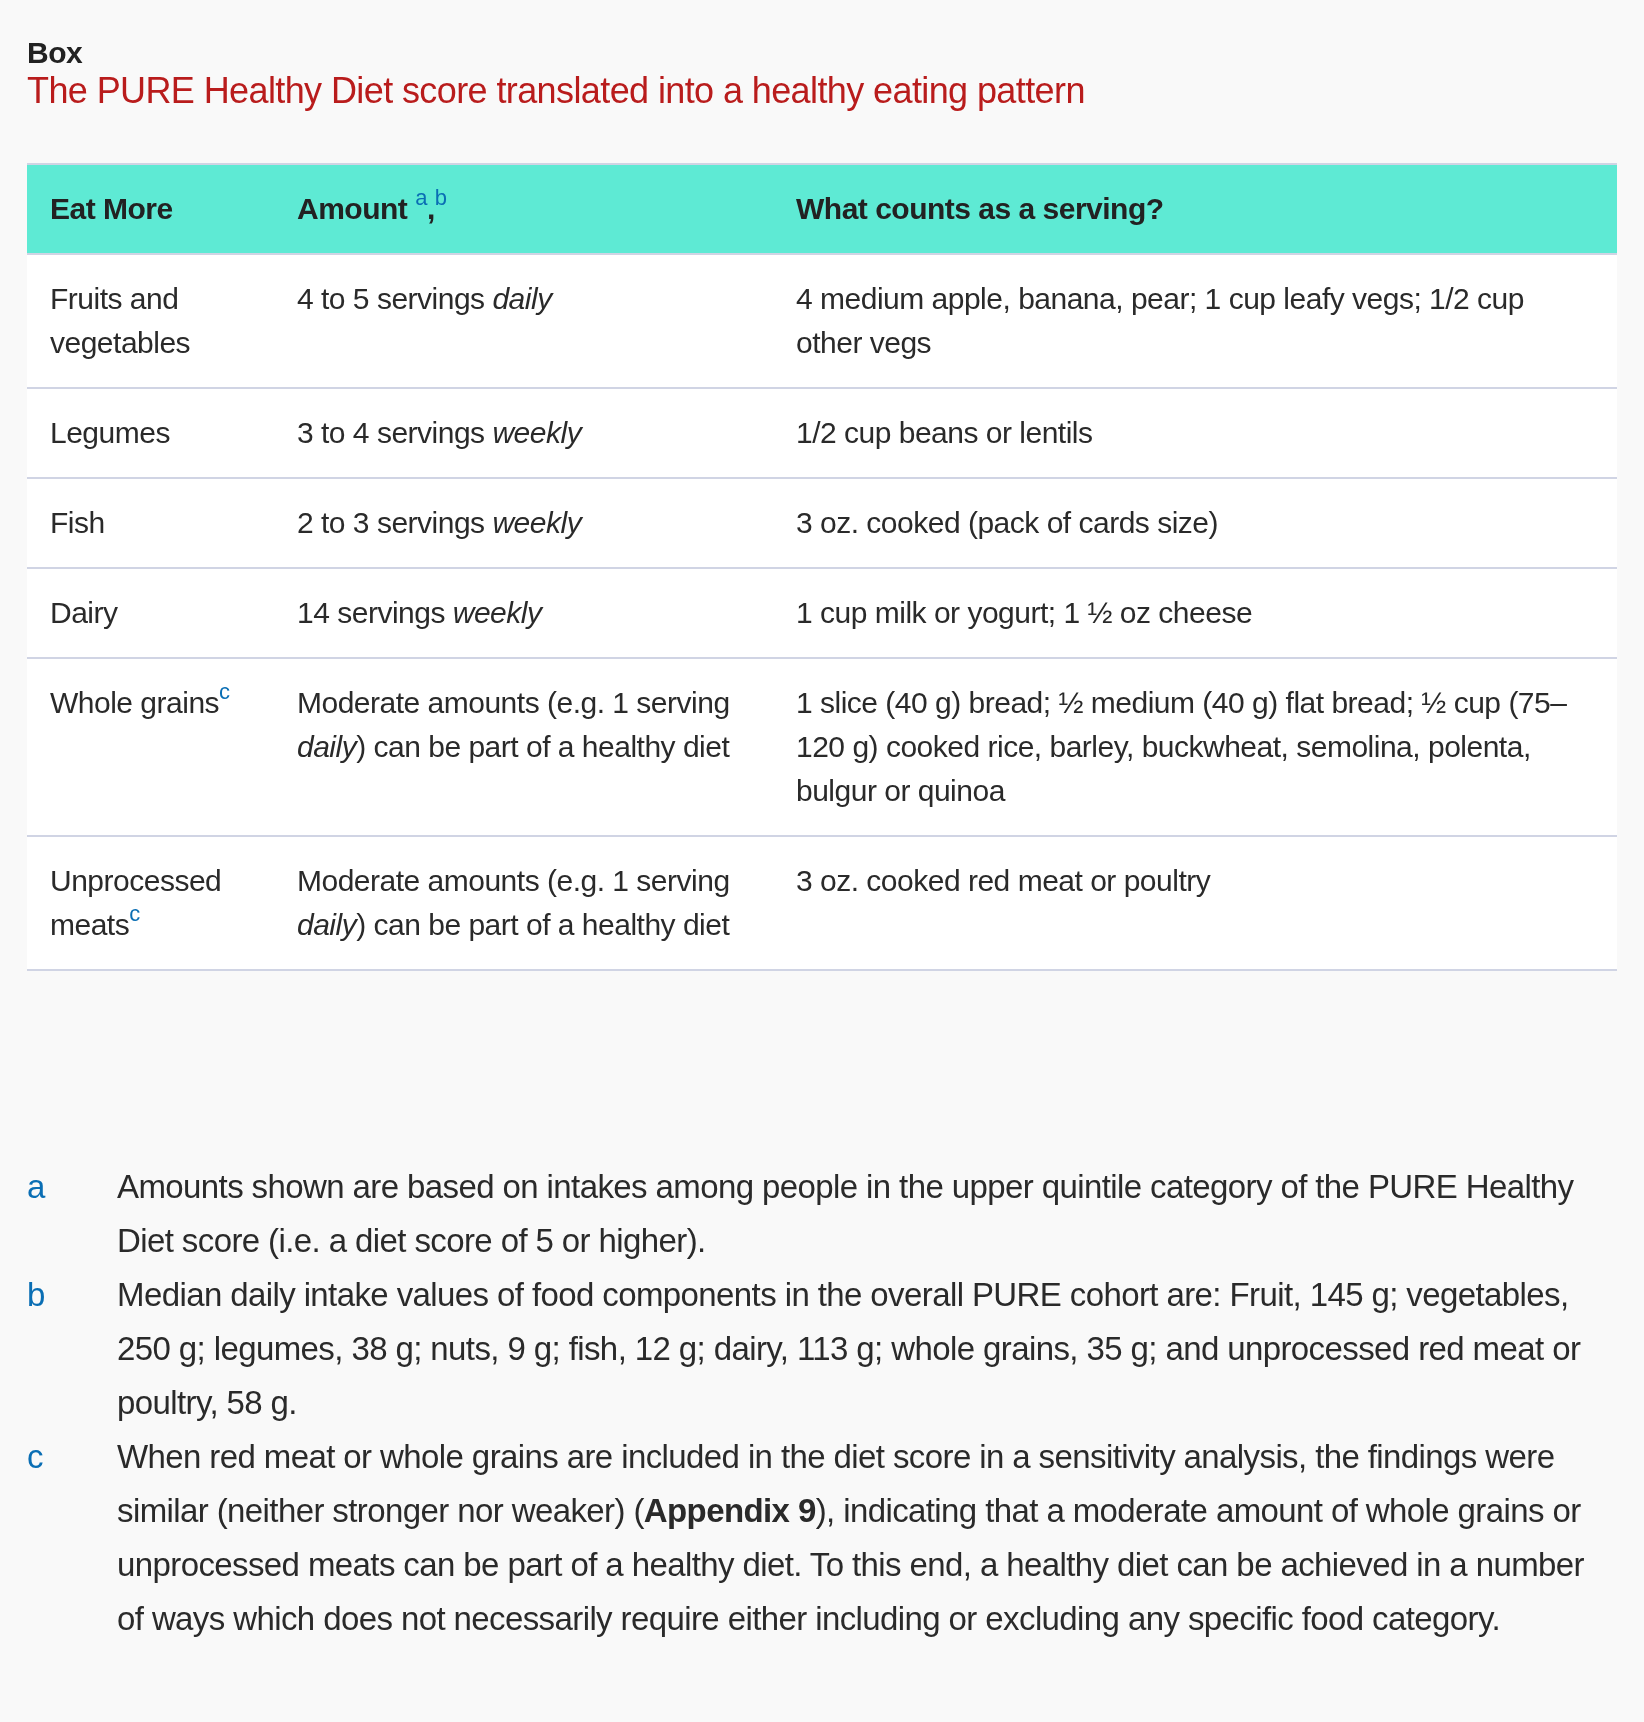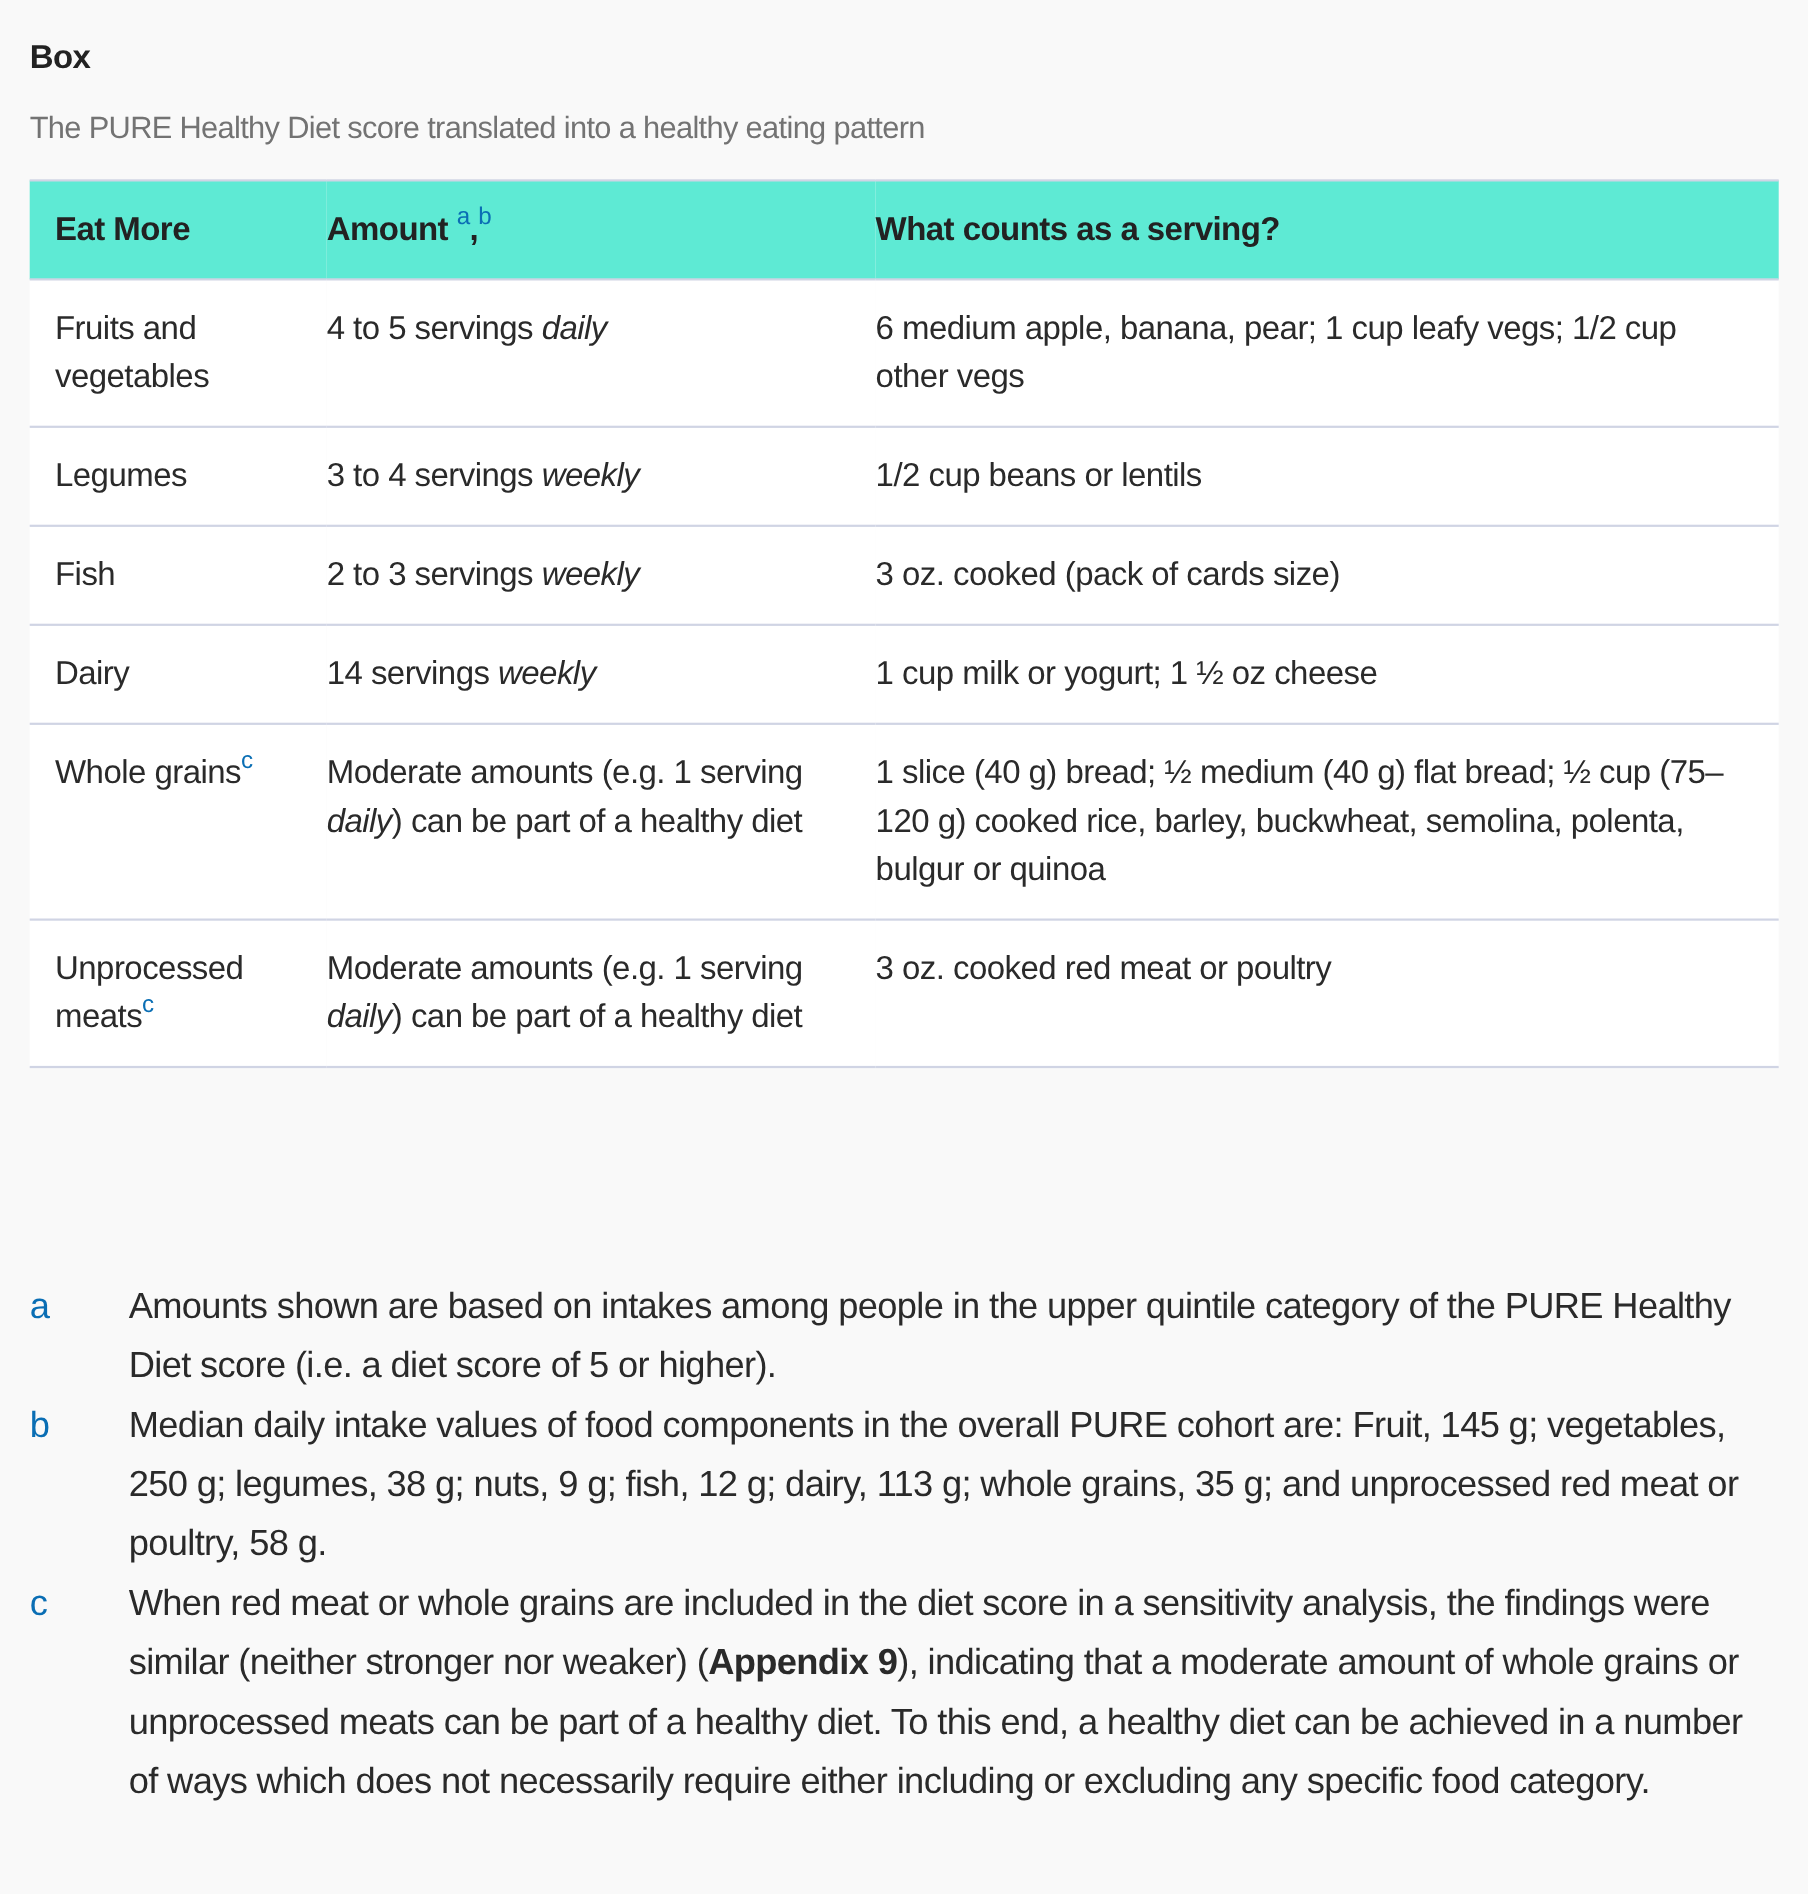--- a/index.html
+++ b/index.html
@@ -9,22 +9,22 @@
     font-family:"Liberation Sans", "DejaVu Sans", sans-serif;
     color:#2a2a2a;
     position:relative;
   }
   .box-label {
     position:absolute; left:27px; top:36px;
     font-size:30px; font-weight:bold; color:#222;
     letter-spacing:-0.5px;
   }
   .box-title {
-    position:absolute; left:27px; top:100px;
-    font-size:28px; color:#737373; letter-spacing:-0.6px;
+    position:absolute; left:27px; top:70px;
+    font-size:36px; color:#b91c1c; letter-spacing:-0.6px;
   }
   table.diet {
     position:absolute; left:27px; top:163px;
     width:1590px;
     border-collapse:collapse;
     font-size:30px; letter-spacing:-0.5px;
   }
   table.diet th, table.diet td {
     text-align:left; vertical-align:top;
     border-top:2px solid #d0d4e4;
@@ -64,21 +64,21 @@
     <tr>
       <th class="c1">Eat More</th>
       <th class="c2"><span>Amount</span> <sup class="ref">a</sup><span class="comma">,</span><sup class="ref">b</sup></th>
       <th class="c3">What counts as a serving?</th>
     </tr>
   </thead>
   <tbody id="rows">
       <tr>
         <td class="c1"><span>Fruits and vegetables</span></td>
         <td class="c2"><span>4 to 5 servings </span><em>daily</em><span></span></td>
-        <td class="c3">6 medium apple, banana, pear; 1 cup leafy vegs; 1/2 cup other vegs</td>
+        <td class="c3">4 medium apple, banana, pear; 1 cup leafy vegs; 1/2 cup other vegs</td>
       </tr>
       <tr>
         <td class="c1"><span>Legumes</span></td>
         <td class="c2"><span>3 to 4 servings </span><em>weekly</em><span></span></td>
         <td class="c3">1/2 cup beans or lentils</td>
       </tr>
       <tr>
         <td class="c1"><span>Fish</span></td>
         <td class="c2"><span>2 to 3 servings </span><em>weekly</em><span></span></td>
         <td class="c3">3 oz. cooked (pack of cards size)</td>

